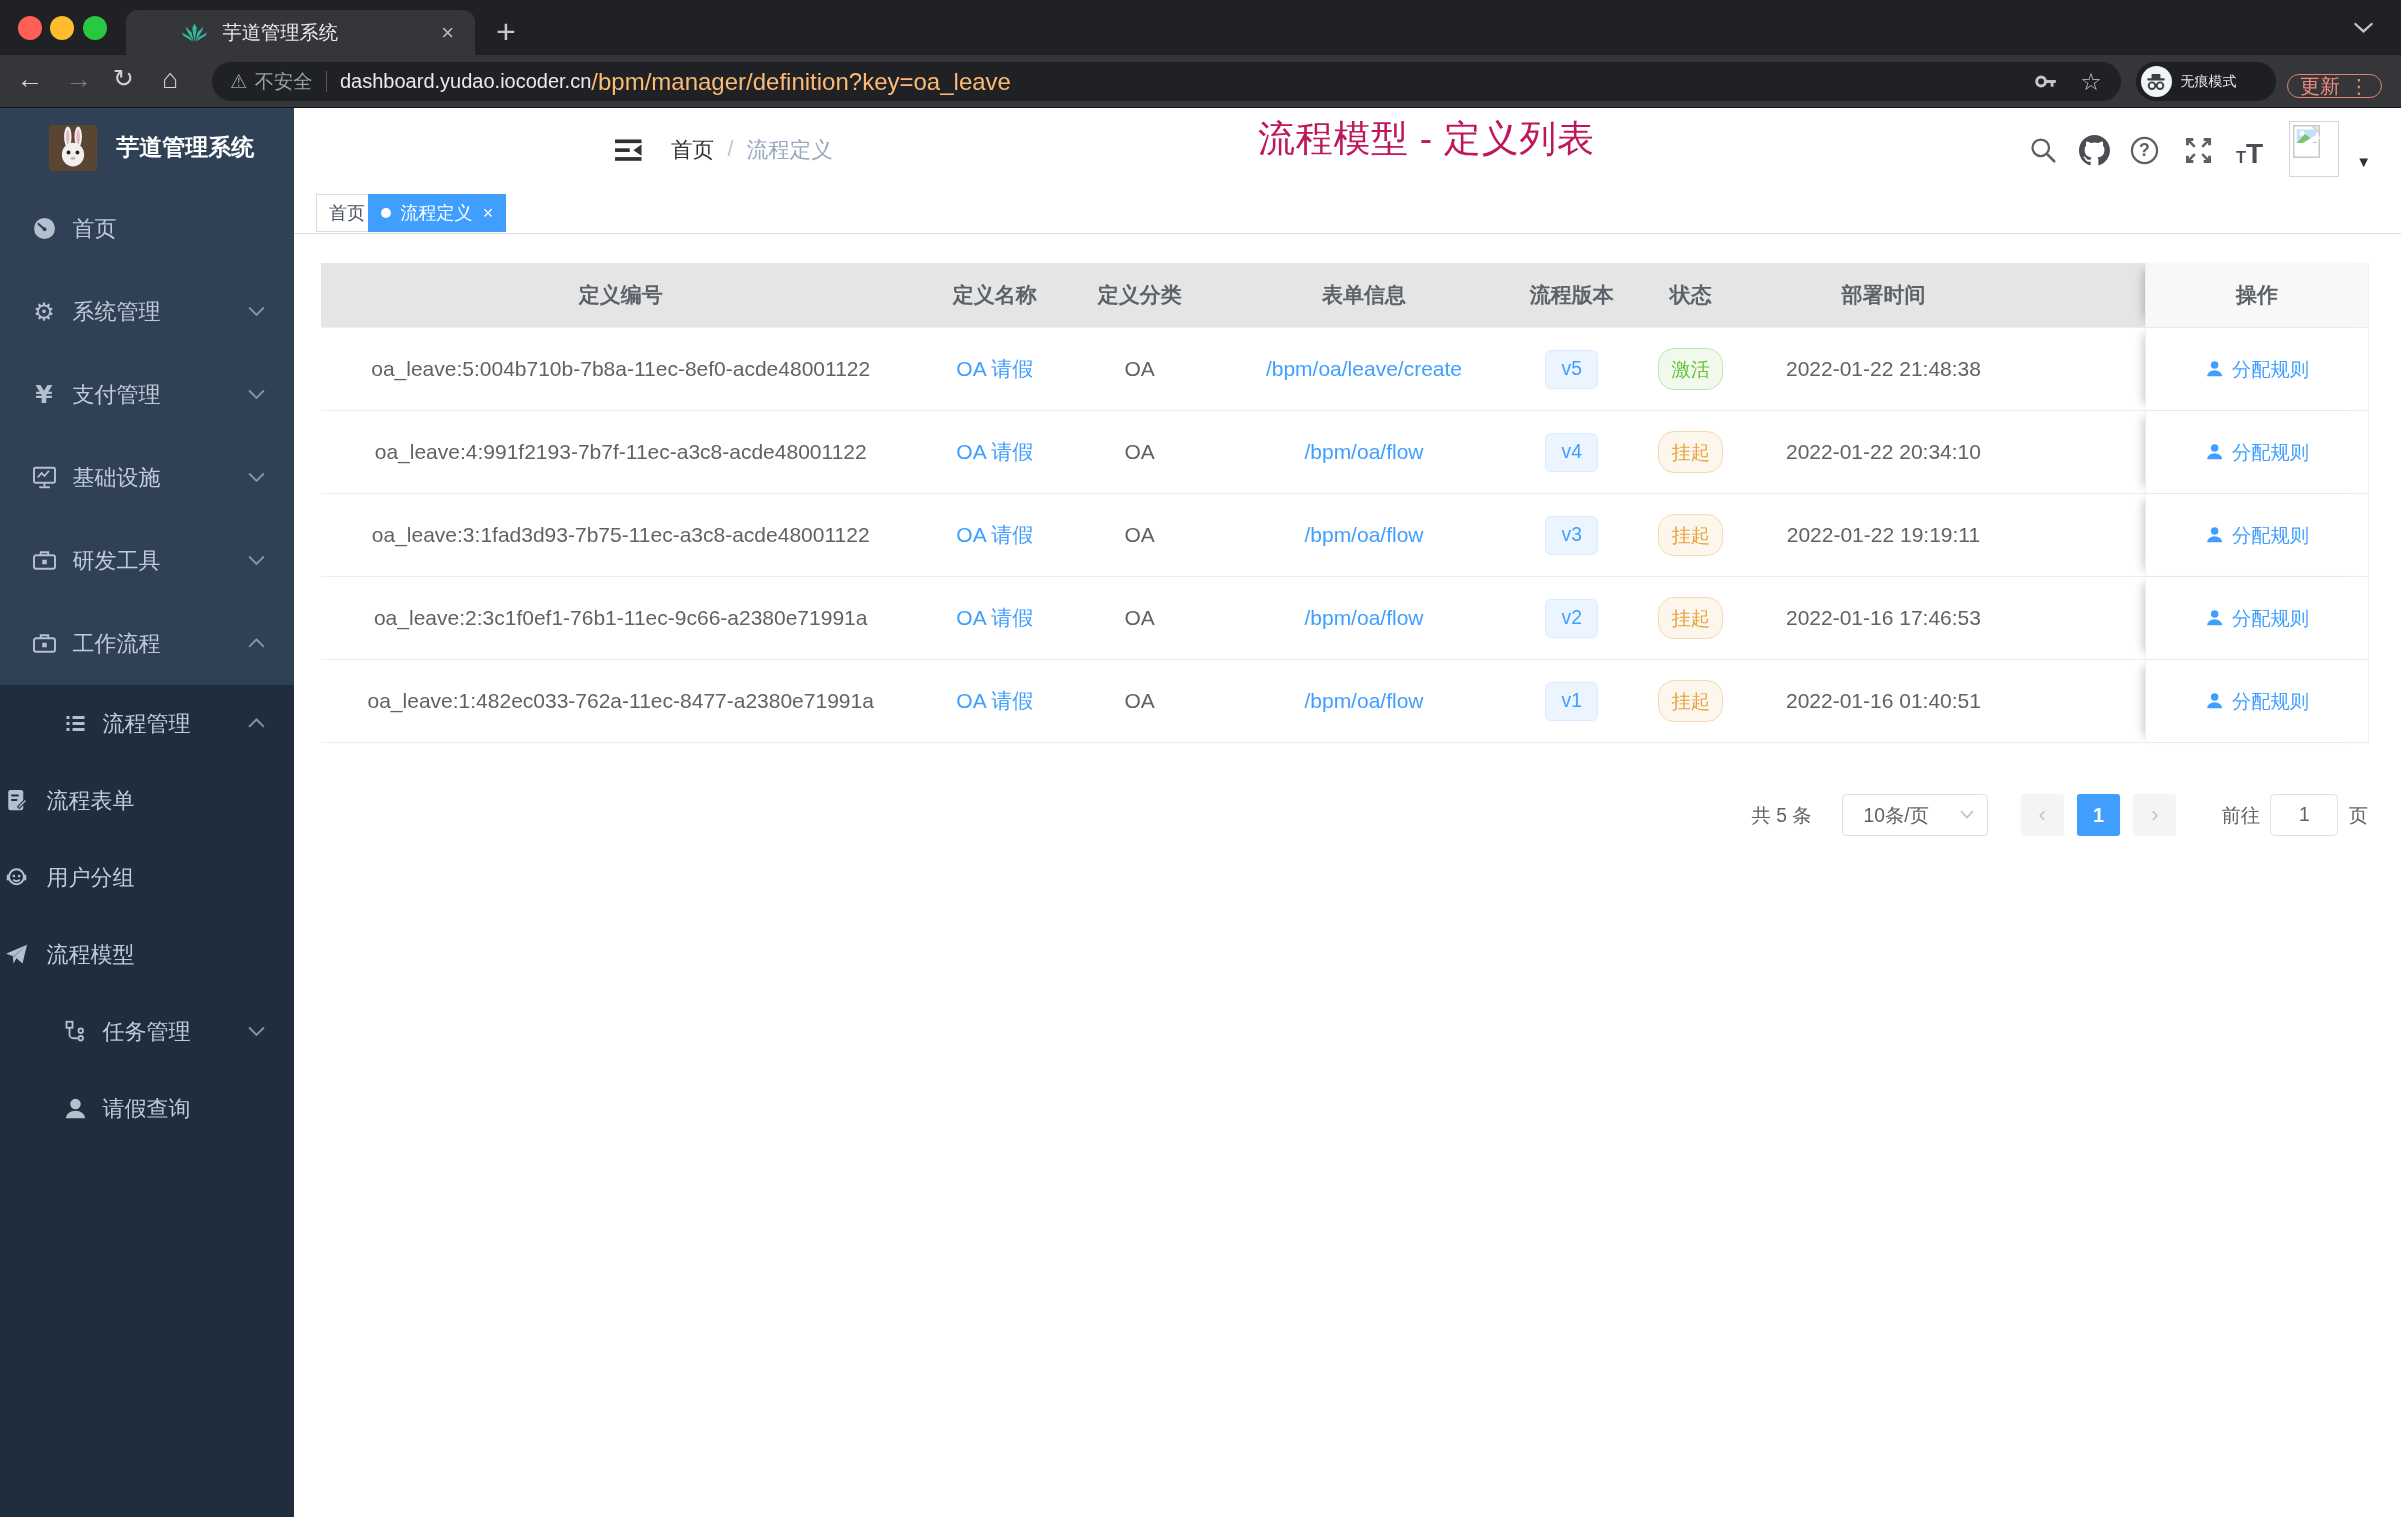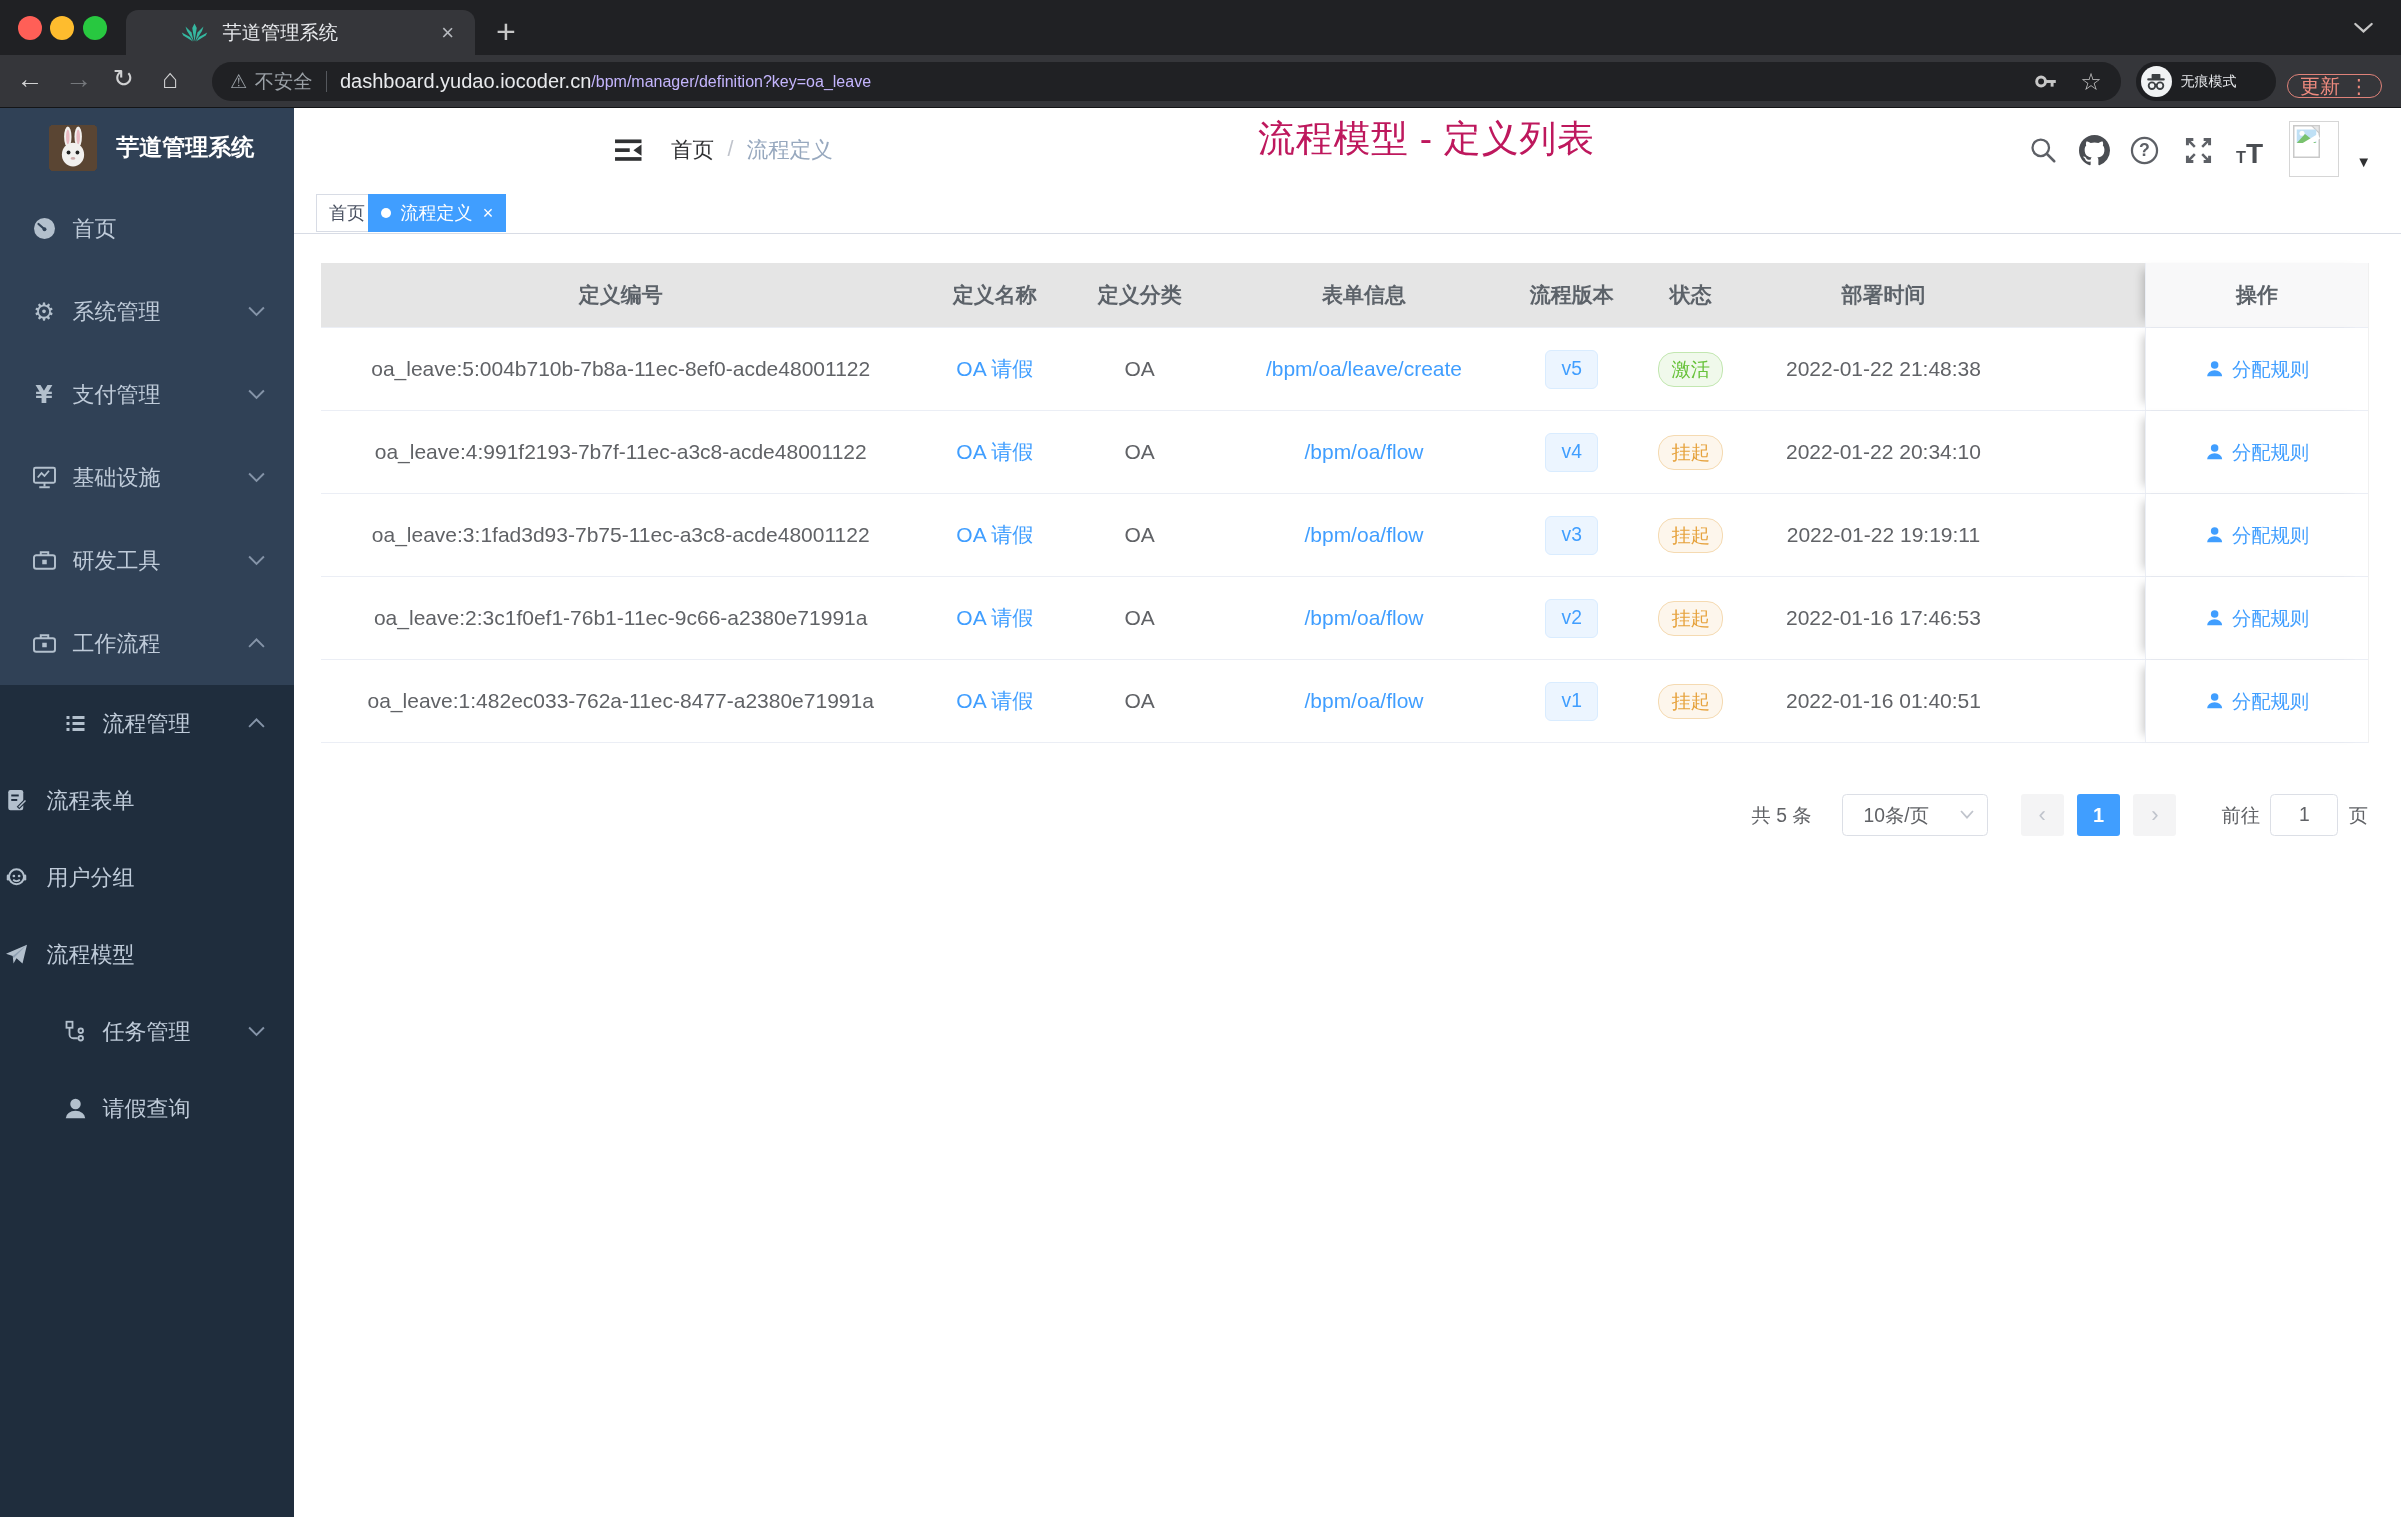--- a/index.html
+++ b/index.html
@@ -19,21 +19,21 @@
   .newtab { position:absolute; left:496px; top:12px; color:#c7c7c7; font-size:34px; font-weight:300; }
   .strip-caret { position:absolute; right:27px; top:21px; }
   .toolbar { position:absolute; left:0; top:55px; width:100%; height:53px; background:#35363a; border-bottom:0.7px solid #141517; }
   .navbtn { position:absolute; top:9px; font-size:27px; color:#d0d1d2; }
   .navbtn.fwd { color:#75787c; }
   .omnibox { position:absolute; left:212px; top:7.4px; width:1909px; height:39px; background:#202124; border-radius:19.3px; display:flex; align-items:center; color:#9aa0a6; }
   .omnibox .warn { margin-left:18px; font-size:19.3px; color:#9aa0a6; }
   .omnibox .sec { margin-left:7.4px; font-size:19.3px; }
   .omnibox .div { width:0.7px; height:21px; background:#55585d; margin:0 13.4px; }
   .omnibox .host { font-size:20px; color:#e8eaed; }
-  .omnibox .path { font-size:16px; color:#c4b5fd; flex:1; white-space:nowrap; overflow:hidden; }
+  .omnibox .path { font-size:24px; color:#fdba74; flex:1; white-space:nowrap; overflow:hidden; }
   .omnibox .keyicon { margin-right:22px; }
   .omnibox .star { margin-right:19.3px; font-size:24px; color:#c7c7c7; }
   .incog { position:absolute; left:2136px; top:7.4px; width:140px; height:39px; border-radius:19.3px; background:#1e1f22; display:flex; align-items:center; }
   .incog .circ { width:31px; height:31px; background:#f1f3f4; border-radius:50%; margin-left:4.5px; display:flex; align-items:center; justify-content:center; }
   .incog .lbl { margin-left:9px; color:#e8eaed; font-size:14px; white-space:nowrap; }
   .updbtn { position:absolute; left:2287px; top:19px; width:95px; height:24px; border:1.5px solid #df8279; border-radius:18px; display:flex; align-items:center;text-align:center; }
   .updbtn .t { margin-left:12px; color:#ee8a7e; font-size:20px; }
   .updbtn .dots { margin-left:9px; color:#ee8a7e; font-size:19.3px; letter-spacing:0; }
 
   
@@ -80,21 +80,21 @@
   .thead { height:65px; background:#e5e5e5;font-family:Liberation Mono, monospace; }
   .thead .cell { color:#5c6269; font-weight:700; }
   .tbody { height:83px; }
   .cell { display:flex; align-items:center; justify-content:center; font-size:21px; color:#606266; text-align:center; }
   .c1{width:600px;} .c2{width:149px;} .c3{width:141px;} .c4{width:308px;} .c5{width:108px;}
   .c6{width:130px;} .c7{width:256px;} .c8{width:134px;} .c9{width:223px;}
   .c9 { border-left:0.7px solid #ebeef5; box-shadow:-9px 0 9px -7.4px rgba(0,0,0,.22); background:inherit; }
   .thead .c9 { background:#f8f8f9; }
   a.lnk { color:#409eff; text-decoration:none; cursor:pointer; font-size:21px; }
   .vtag { min-width:53px; height:39px; padding:0 12px; display:inline-flex; align-items:center; justify-content:center; background:#ecf5ff; border:0.7px solid #d9ecff; color:#409eff; border-radius:6px; font-size:19.3px; }
-  .stag { min-width:65px; height:35px; padding:8px 12px; display:inline-flex; align-items:center; justify-content:center; border-radius:16px; font-size:19.3px; }
+  .stag { min-width:65px; height:42px; padding:8px 12px; display:inline-flex; align-items:center; justify-content:center; border-radius:16px; font-size:19.3px; }
   .stag.success { background:#f0f9eb; border:0.7px solid #c2e7b0; color:#67c23a; }
   .stag.warning { background:#fdf6ec; border:0.7px solid #f5dab1; color:#e6a23c; }
   .oplink { display:inline-flex; align-items:center; gap:7.4px; color:#409eff; font-size:19.3px; cursor:pointer; }
 
   
   .pager { position:absolute; top:560px; right:33px; display:flex; align-items:center; height:42px; font-size:19.3px; color:#606266; }
   .pg-total { margin-right:30px; }
   .pg-select { width:146px; height:42px; border:0.7px solid #dcdfe6; border-radius:4.5px; background:#fff; display:flex; align-items:center; position:relative; margin-right:33px; }
   .pg-select .v { margin-left:21px; }
   .pg-select .car { position:absolute; right:10.4px; top:13.4px; }

